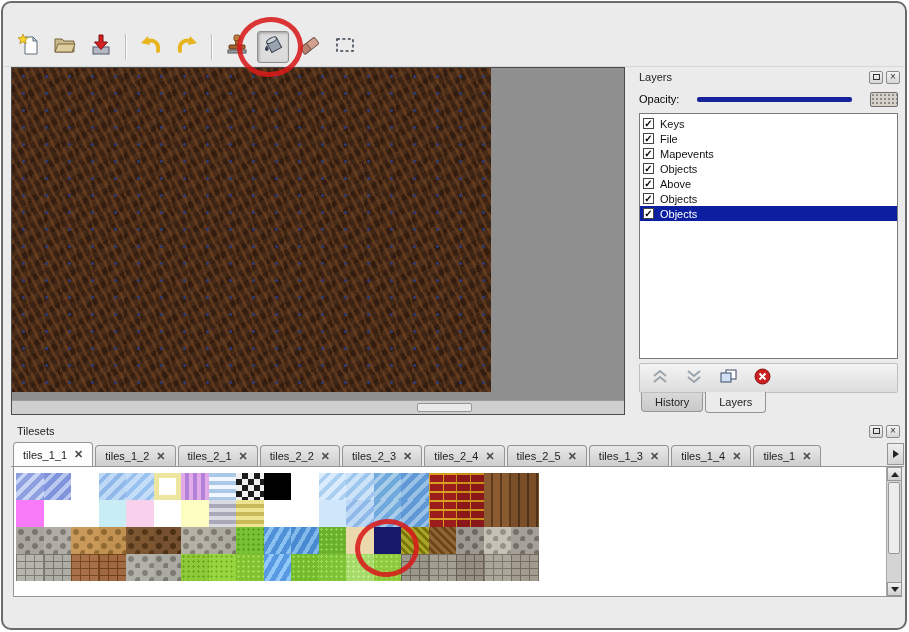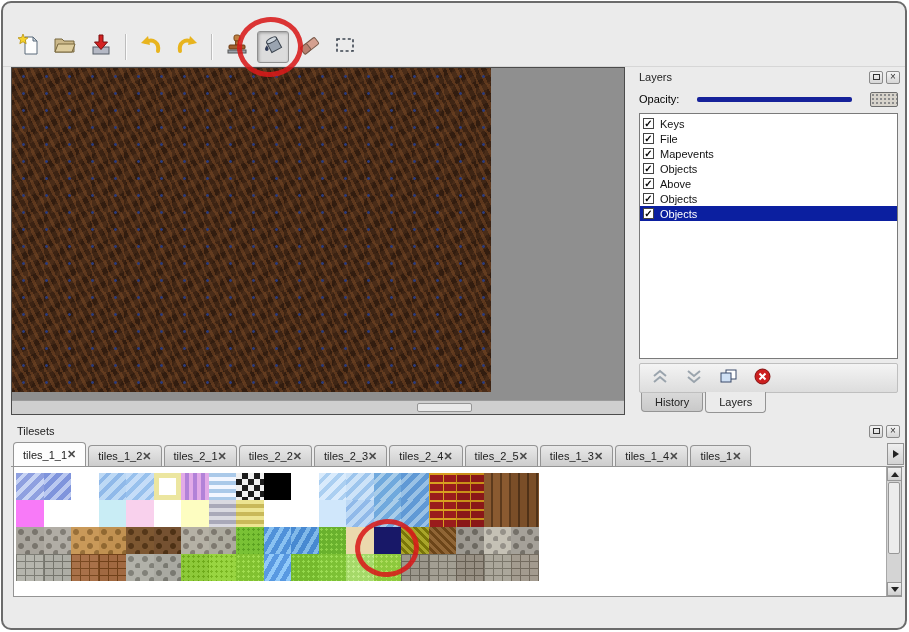--- a/index.html
+++ b/index.html
@@ -49,21 +49,21 @@
                    display:flex; align-items:center; gap:14px; padding-left:10px; }
   .act-btn { width:20px; height:20px; display:flex; align-items:center; justify-content:center; }
   .bottom-tabs { display:flex; height:22px; padding-left:8px; align-items:flex-start; }
   .b-tab { height:19px; padding:0 13px; display:flex; align-items:center; font-size:11px; color:#222;
            border:1px solid #949494; border-top:none; border-radius:0 0 4px 4px; background:linear-gradient(#d9d9d9,#c9c9c9); margin-right:2px; }
   .b-tab.active { background:#ebebeb; position:relative; z-index:2; height:21px; margin-top:-1px; }
   
   .tilesets-panel { position:absolute; left:8px; top:418px; width:893px; height:182px; }
   .ts-tabbar { position:relative; display:flex; align-items:flex-end; height:26px; padding-left:2px; border-bottom:1px solid #949494; }
   .ts-tabs { display:flex; align-items:flex-end; overflow:hidden; width:calc(100% - 20px); }
-  .ts-tab { height:21px; display:flex; align-items:center; gap:0; padding:0 9px; margin-right:2px; white-space:nowrap;
+  .ts-tab { height:21px; display:flex; align-items:center; gap:7px; padding:0 9px; margin-right:2px; white-space:nowrap;
             border:1px solid #949494; border-bottom:none; border-radius:4px 4px 0 0; background:linear-gradient(#e9e9e9,#cdcdcd); font-size:11px; color:#222; flex:0 0 auto; }
   .ts-tab.active { background:#fdfdfd; height:25px; position:relative; z-index:2; margin-bottom:-1px; border-bottom:1px solid #fdfdfd; }
   .tab-close { font-size:11px; font-weight:bold; color:#4a4a4a; line-height:1; }
   .ts-scroll-right { position:absolute; right:0; bottom:1px; width:17px; height:22px; border:1px solid #949494; background:linear-gradient(#efefef,#d2d2d2);
                      display:flex; align-items:center; justify-content:center; }
   .tri-right { width:0; height:0; border-top:4px solid transparent; border-bottom:4px solid transparent; border-left:6px solid #222; }
   .ts-content { position:relative; margin:0 2px; height:130px; background:#fff; border:1px solid #949494; border-top:none; overflow:hidden; }
   .tile-grid { position:absolute; left:2px; top:6px; display:grid; grid-template-columns:repeat(19, 27.5px); grid-auto-rows:27px; }
   .tile { width:27.5px; height:27px; }
   .t-solid  { background:var(--c1); }

